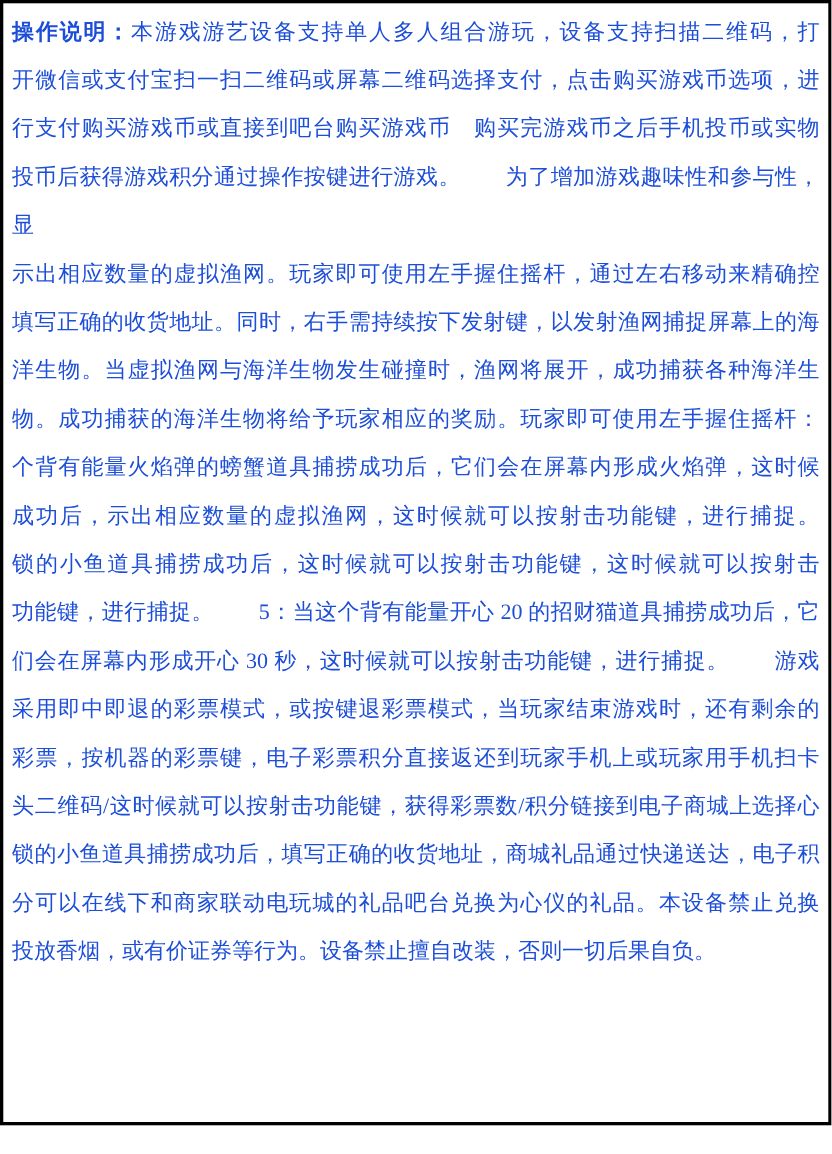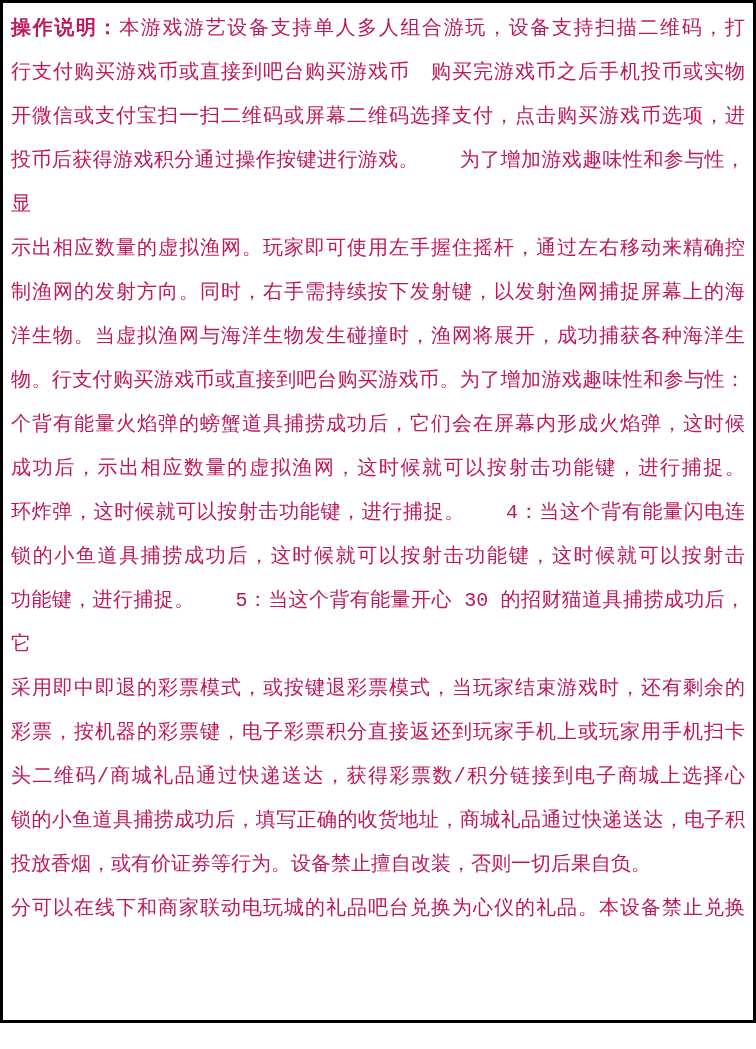--- a/index.html
+++ b/index.html
@@ -18,55 +18,55 @@
     height: 1023px;
     border: 3px solid #000000;
     background: #ffffff;
     padding: 4px 8px 0 8px;
     overflow: hidden;
   }
   .content {
     width: 100%;
   }
   .line {
-    font-family: Liberation Mono, monospace;
+    font-family: Liberation Serif, serif;
     font-size: 20px;
     line-height: 44px;
-    color: #be185d;
+    color: #1d4ed8;
     text-align: justify;
     text-align-last: justify;
     -moz-text-align-last: justify;
     white-space: normal;
   }
   .line.last {
     text-align-last: left;
     -moz-text-align-last: left;
   }
   .bold-title {
     font-weight: bold;
   }
 </style>
 </head>
 <body>
 
 <div class="page">
   <div class="content" id="lines-container">
       <div class="line"><span class="bold-title">操作说明：</span>本游戏游艺设备支持单人多人组合游玩，设备支持扫描二维码，打</div>
+      <div class="line">开微信或支付宝扫一扫二维码或屏幕二维码选择支付，点击购买游戏币选项，进</div>
       <div class="line">行支付购买游戏币或直接到吧台购买游戏币　购买完游戏币之后手机投币或实物</div>
-      <div class="line">开微信或支付宝扫一扫二维码或屏幕二维码选择支付，点击购买游戏币选项，进</div>
       <div class="line">投币后获得游戏积分通过操作按键进行游戏。　　为了增加游戏趣味性和参与性，显</div>
       <div class="line">示出相应数量的虚拟渔网。玩家即可使用左手握住摇杆，通过左右移动来精确控</div>
-      <div class="line">制渔网的发射方向。同时，右手需持续按下发射键，以发射渔网捕捉屏幕上的海</div>
+      <div class="line">填写正确的收货地址。同时，右手需持续按下发射键，以发射渔网捕捉屏幕上的海</div>
       <div class="line">洋生物。当虚拟渔网与海洋生物发生碰撞时，渔网将展开，成功捕获各种海洋生</div>
-      <div class="line">物。行支付购买游戏币或直接到吧台购买游戏币。为了增加游戏趣味性和参与性：</div>
+      <div class="line">物。成功捕获的海洋生物将给予玩家相应的奖励。玩家即可使用左手握住摇杆：</div>
       <div class="line">个背有能量火焰弹的螃蟹道具捕捞成功后，它们会在屏幕内形成火焰弹，这时候</div>
       <div class="line">成功后，示出相应数量的虚拟渔网，这时候就可以按射击功能键，进行捕捉。</div>
-      <div class="line">环炸弹，这时候就可以按射击功能键，进行捕捉。　　4：当这个背有能量闪电连</div>
       <div class="line">锁的小鱼道具捕捞成功后，这时候就可以按射击功能键，这时候就可以按射击</div>
-      <div class="line">功能键，进行捕捉。　　5：当这个背有能量开心 30 的招财猫道具捕捞成功后，它</div>
+      <div class="line">功能键，进行捕捉。　　5：当这个背有能量开心 20 的招财猫道具捕捞成功后，它</div>
+      <div class="line">们会在屏幕内形成开心 30 秒，这时候就可以按射击功能键，进行捕捉。　　游戏</div>
       <div class="line">采用即中即退的彩票模式，或按键退彩票模式，当玩家结束游戏时，还有剩余的</div>
       <div class="line">彩票，按机器的彩票键，电子彩票积分直接返还到玩家手机上或玩家用手机扫卡</div>
-      <div class="line">头二维码/商城礼品通过快递送达，获得彩票数/积分链接到电子商城上选择心</div>
+      <div class="line">头二维码/这时候就可以按射击功能键，获得彩票数/积分链接到电子商城上选择心</div>
       <div class="line">锁的小鱼道具捕捞成功后，填写正确的收货地址，商城礼品通过快递送达，电子积</div>
+      <div class="line">分可以在线下和商家联动电玩城的礼品吧台兑换为心仪的礼品。本设备禁止兑换</div>
       <div class="line last">投放香烟，或有价证券等行为。设备禁止擅自改装，否则一切后果自负。</div>
-      <div class="line">分可以在线下和商家联动电玩城的礼品吧台兑换为心仪的礼品。本设备禁止兑换</div>
     </div>
 </div>
 
 </body></html>

